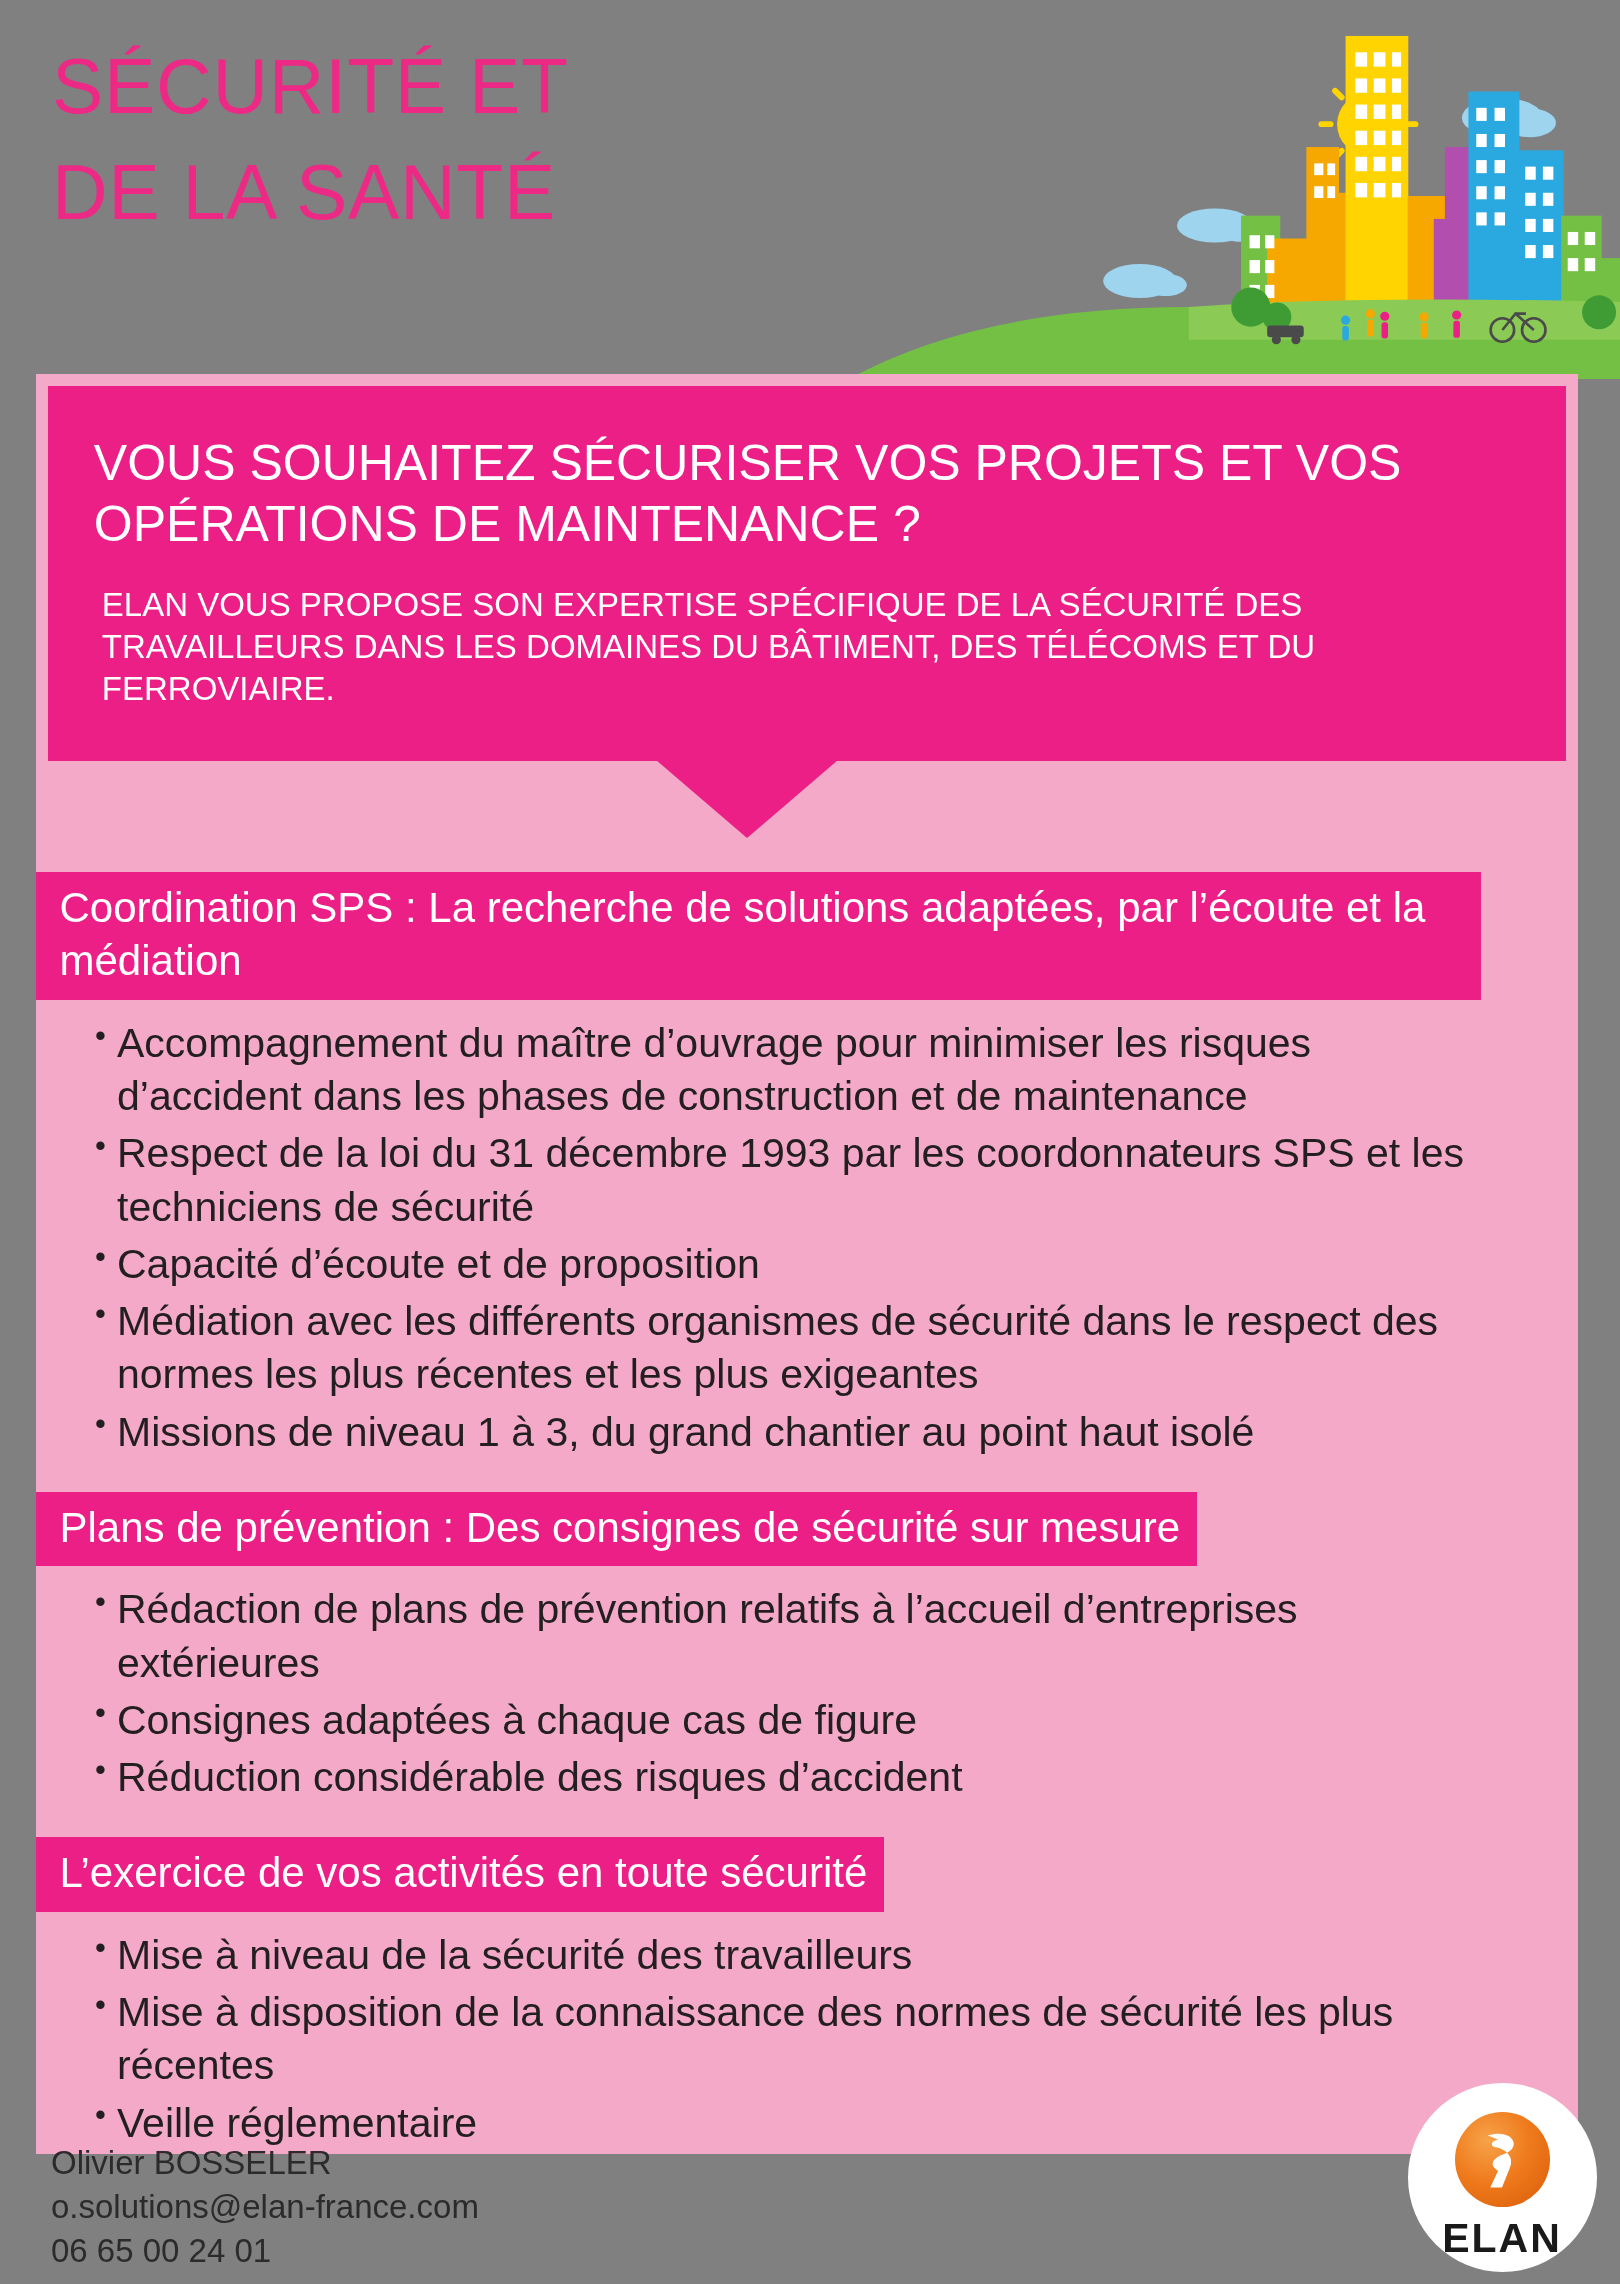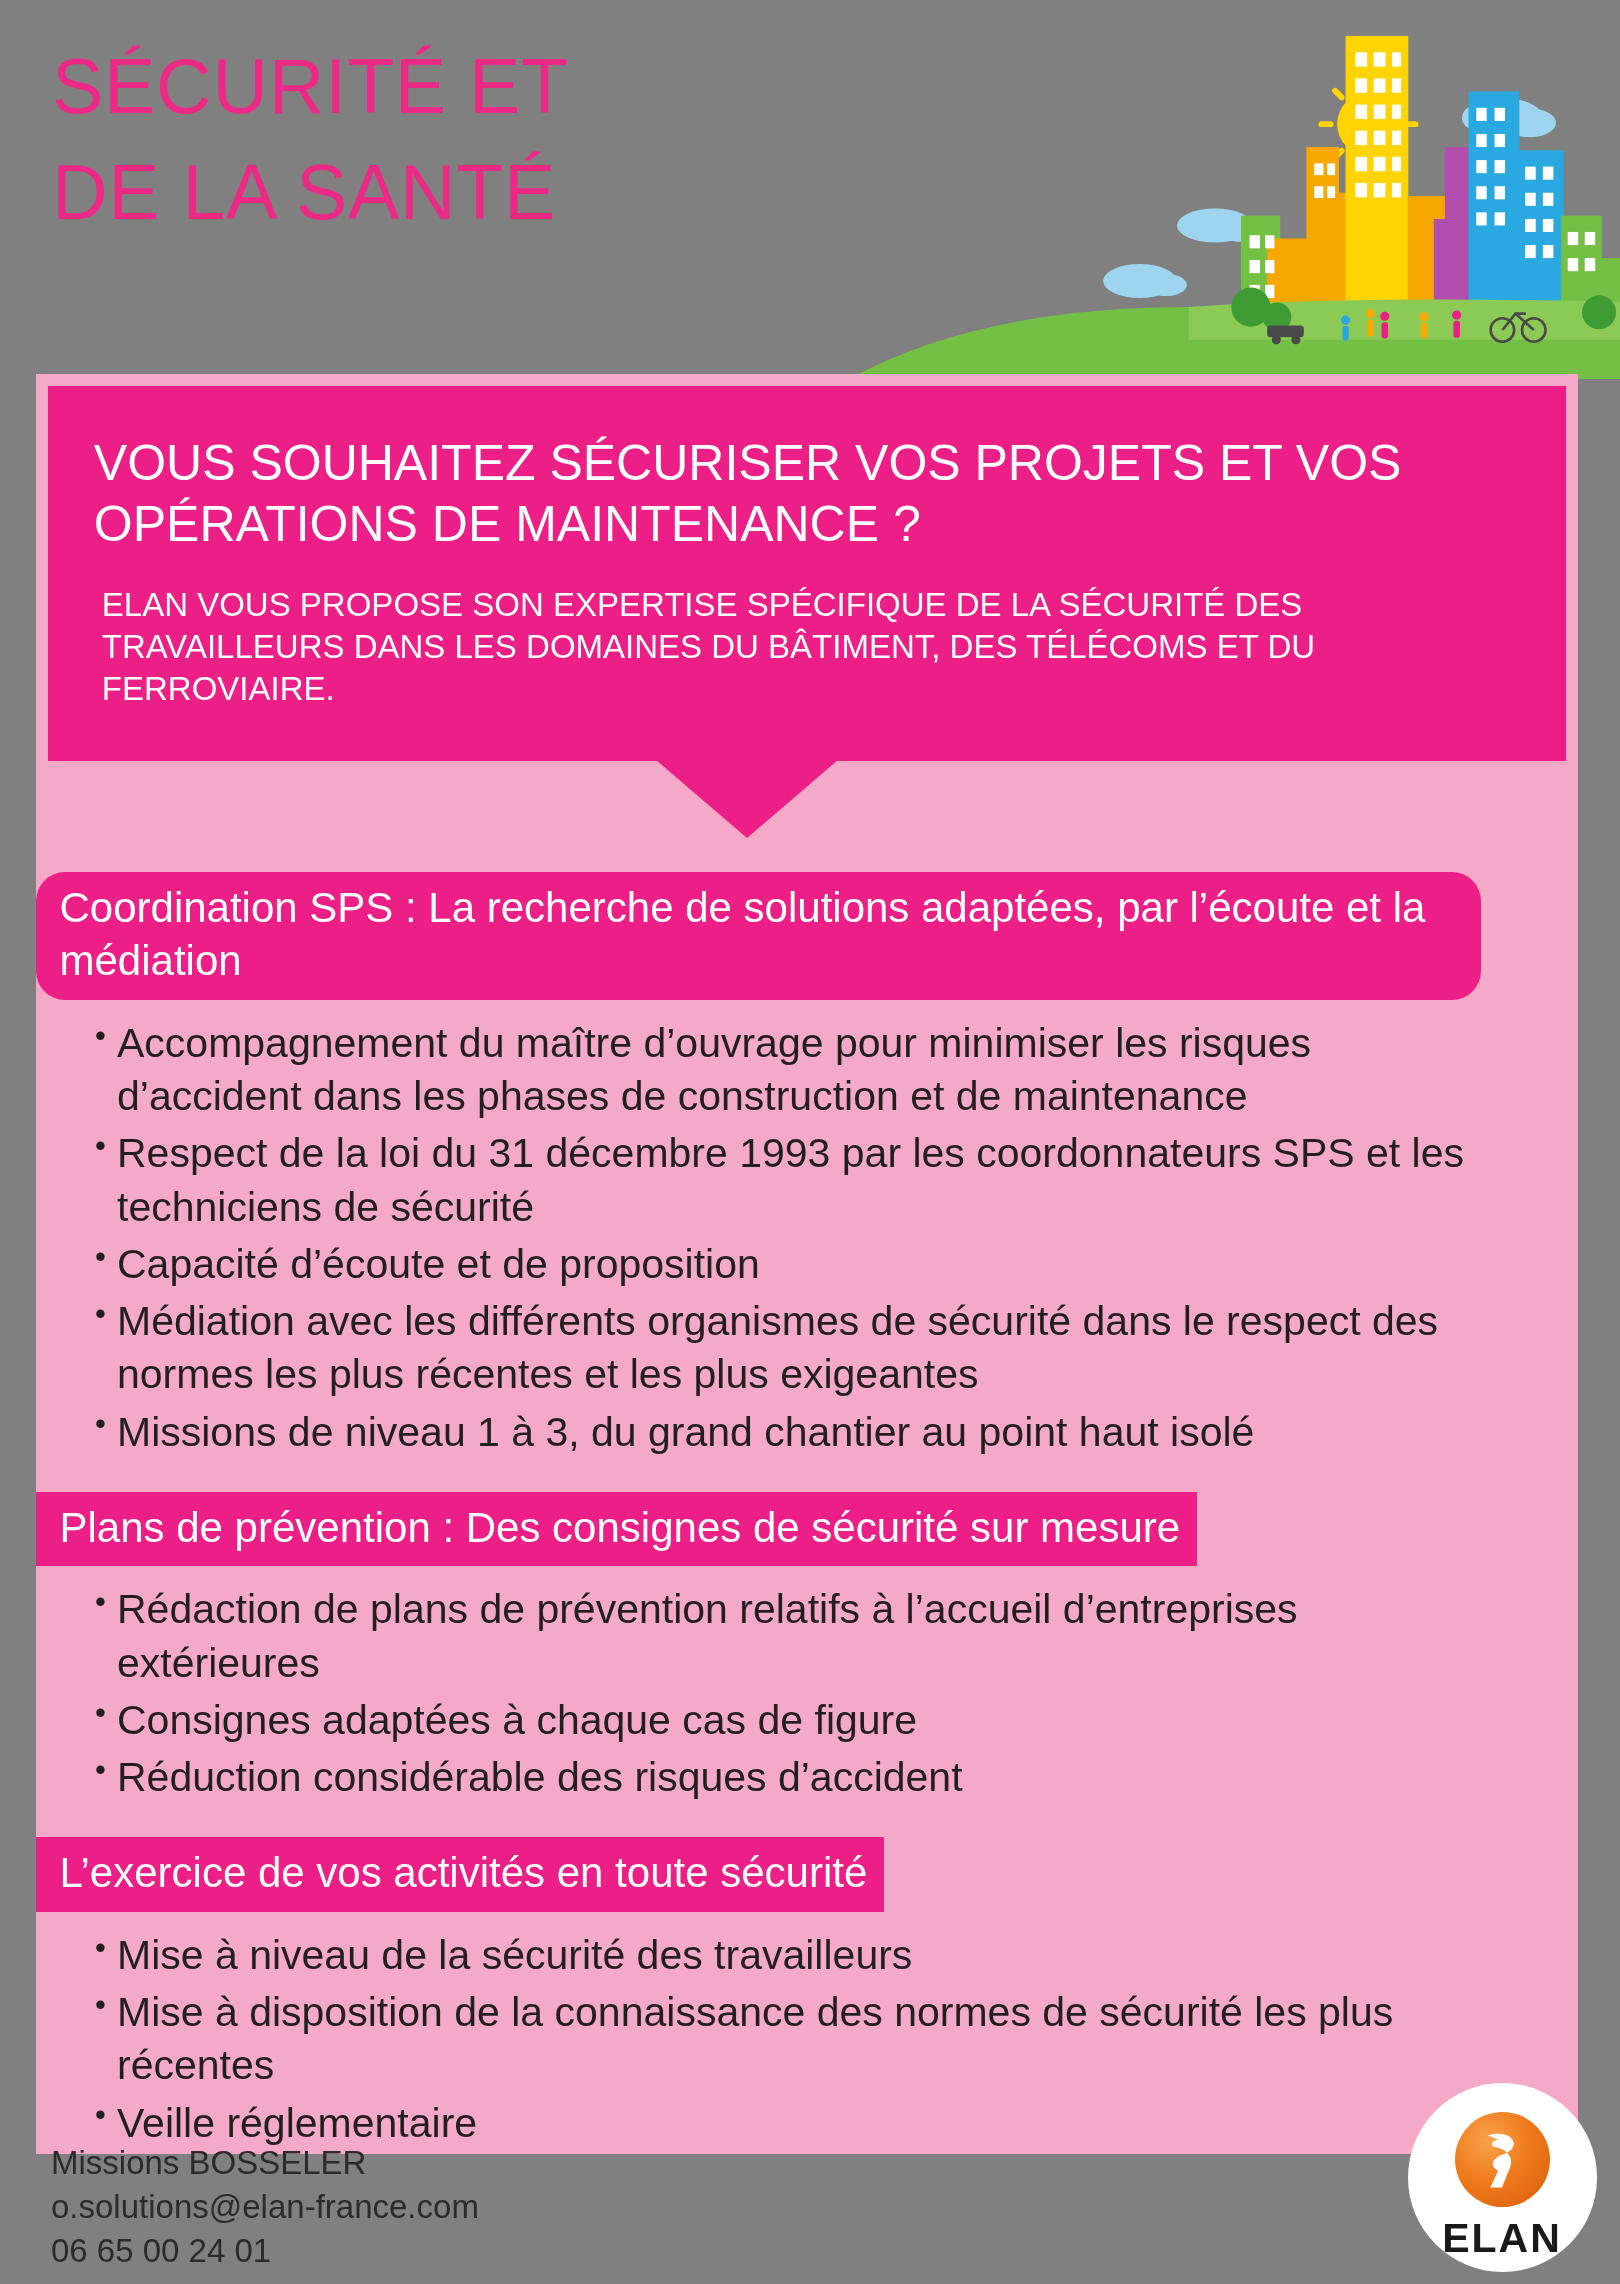--- a/index.html
+++ b/index.html
@@ -99,21 +99,20 @@
     color: #ffffff;
     font-size: 42px;
     line-height: 1.28;
     font-weight: 400;
     padding: 9.1px 17px 11.8px 23.5px;
     margin: 0 0 17px 0;
   }
   .section-title.wide {
     display: block;
     margin-right: 97px;
-    border-radius: 29px;
   }
   .bullets {
     list-style: none;
     margin: 0;
     padding: 0 78px 0 59px;
   }
   .bullets li {
     position: relative;
     color: #231f20;
     font-size: 41px;
@@ -368,21 +367,21 @@
           <li>Mise à disposition de la connaissance des normes de sécurité les plus récentes</li>
           <li>Veille réglementaire</li>
         </ul>
       </div>
 
     </div>
   </div>
 
   <div class="footer">
     <div class="contact">
-      <div>Missions BOSSELER</div>
+      <div>Olivier BOSSELER</div>
       <div>o.solutions@elan-france.com</div>
       <div>06 65 00 24 01</div>
     </div>
 
     <div class="logo-circle">
       <div class="logo-ball"></div>
       <svg class="logo-swirl" viewBox="0 0 80 104">
         <path d="M18 16 C56 4, 72 34, 44 44 C24 51, 20 62, 34 70 L22 96 L40 96 L52 66 C60 48, 44 36, 30 34 C22 33, 22 24, 34 22" fill="#ffffff"></path>
       </svg>
       <div class="logo-text">ELAN</div>

